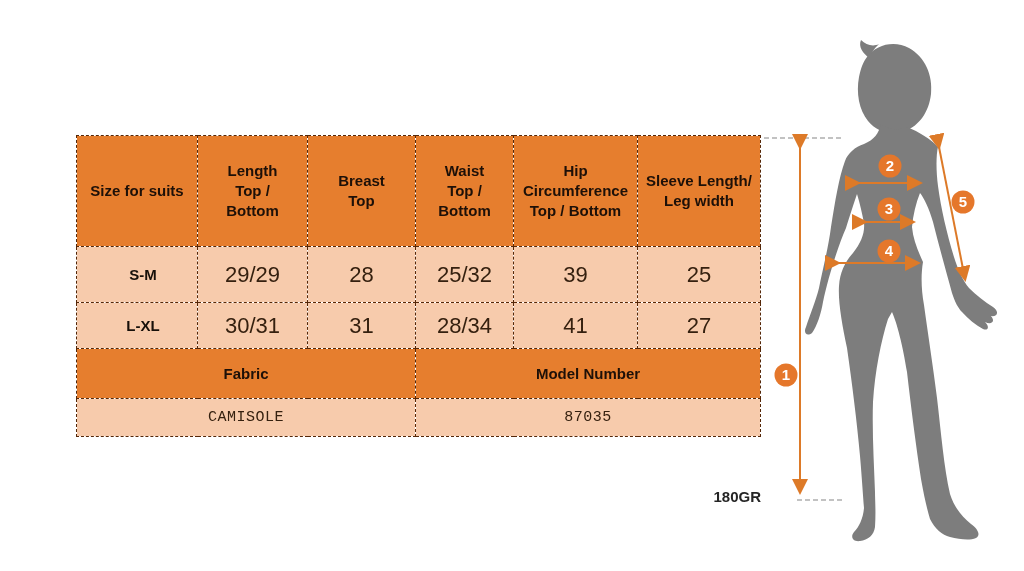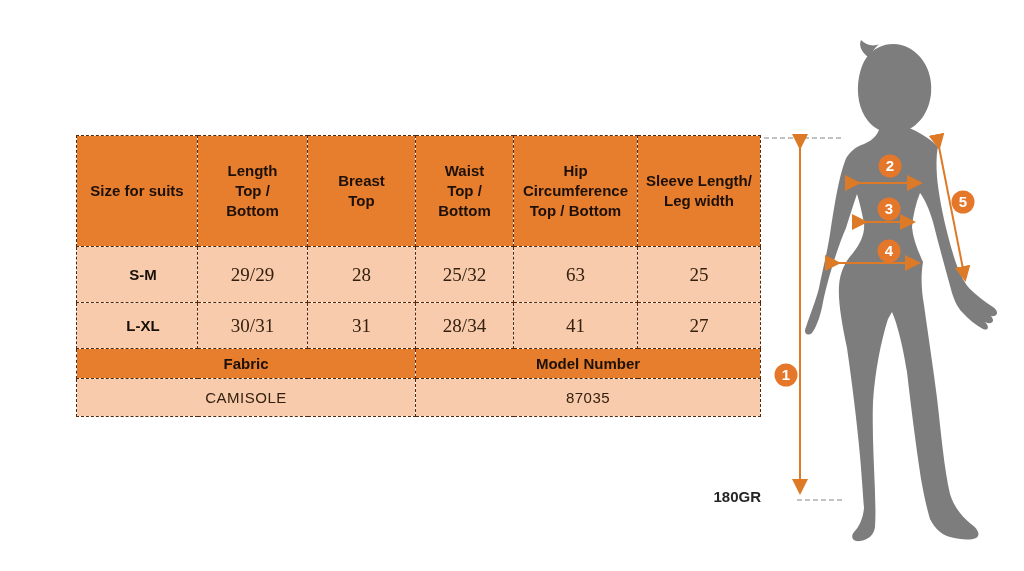--- a/index.html
+++ b/index.html
@@ -20,26 +20,26 @@
   .size-table th{
     background:#E67E2E;color:#1d1008;
     font-size:15px;font-weight:bold;line-height:1.32;
     white-space:pre-line;
   }
   .size-table td{background:#F7CBAC;}
   tr.row-header{height:111px;}
   tr.row-sm{height:56px;}
   tr.row-lxl{height:46px;}
   tr.row-xxl{height:45px;}
-  tr.row-fabric{height:30px;}
+  tr.row-fabric{height:50px;}
   tr.row-values{height:38px;}
   tr.row-fabric th{background:#E67E2E;}
   td.size-label{font-weight:bold;font-size:15px;color:#17100a;padding-left:16px;}
-  td.cell-val{font-family:Liberation Serif, serif;font-size:19px;color:#35200f;}
-  td.cell-bottom{font-family:Liberation Sans, sans-serif;font-size:15px;color:#35200f;letter-spacing:.5px;}
+  td.cell-val{font-family:Liberation Sans, sans-serif;font-size:22px;color:#35200f;}
+  td.cell-bottom{font-family:Liberation Mono, monospace;font-size:15px;color:#35200f;letter-spacing:.5px;}
   
   .weight-note{
     position:absolute;top:488px;right:263px;
     font-size:15px;font-weight:600;color:#252525;
   }
   
   svg.figure{position:absolute;left:755px;top:25px;}
   .badge-num{
     font-family:"Liberation Sans",sans-serif;font-size:15px;font-weight:bold;
     fill:#ffffff;text-anchor:middle;
@@ -74,21 +74,21 @@
 Circumference
 Top / Bottom</th>
         <th>Sleeve Length/
 Leg width</th>
       </tr>
       <tr class="row-sm">
         <td class="size-label">S-M</td>
         <td class="cell-val">29/29</td>
         <td class="cell-val">28</td>
         <td class="cell-val">25/32</td>
-        <td class="cell-val">63</td>
+        <td class="cell-val">39</td>
         <td class="cell-val">25</td>
       </tr>
       <tr class="row-lxl">
         <td class="size-label">L-XL</td>
         <td class="cell-val">30/31</td>
         <td class="cell-val">31</td>
         <td class="cell-val">28/34</td>
         <td class="cell-val">41</td>
         <td class="cell-val">27</td>
       </tr>

